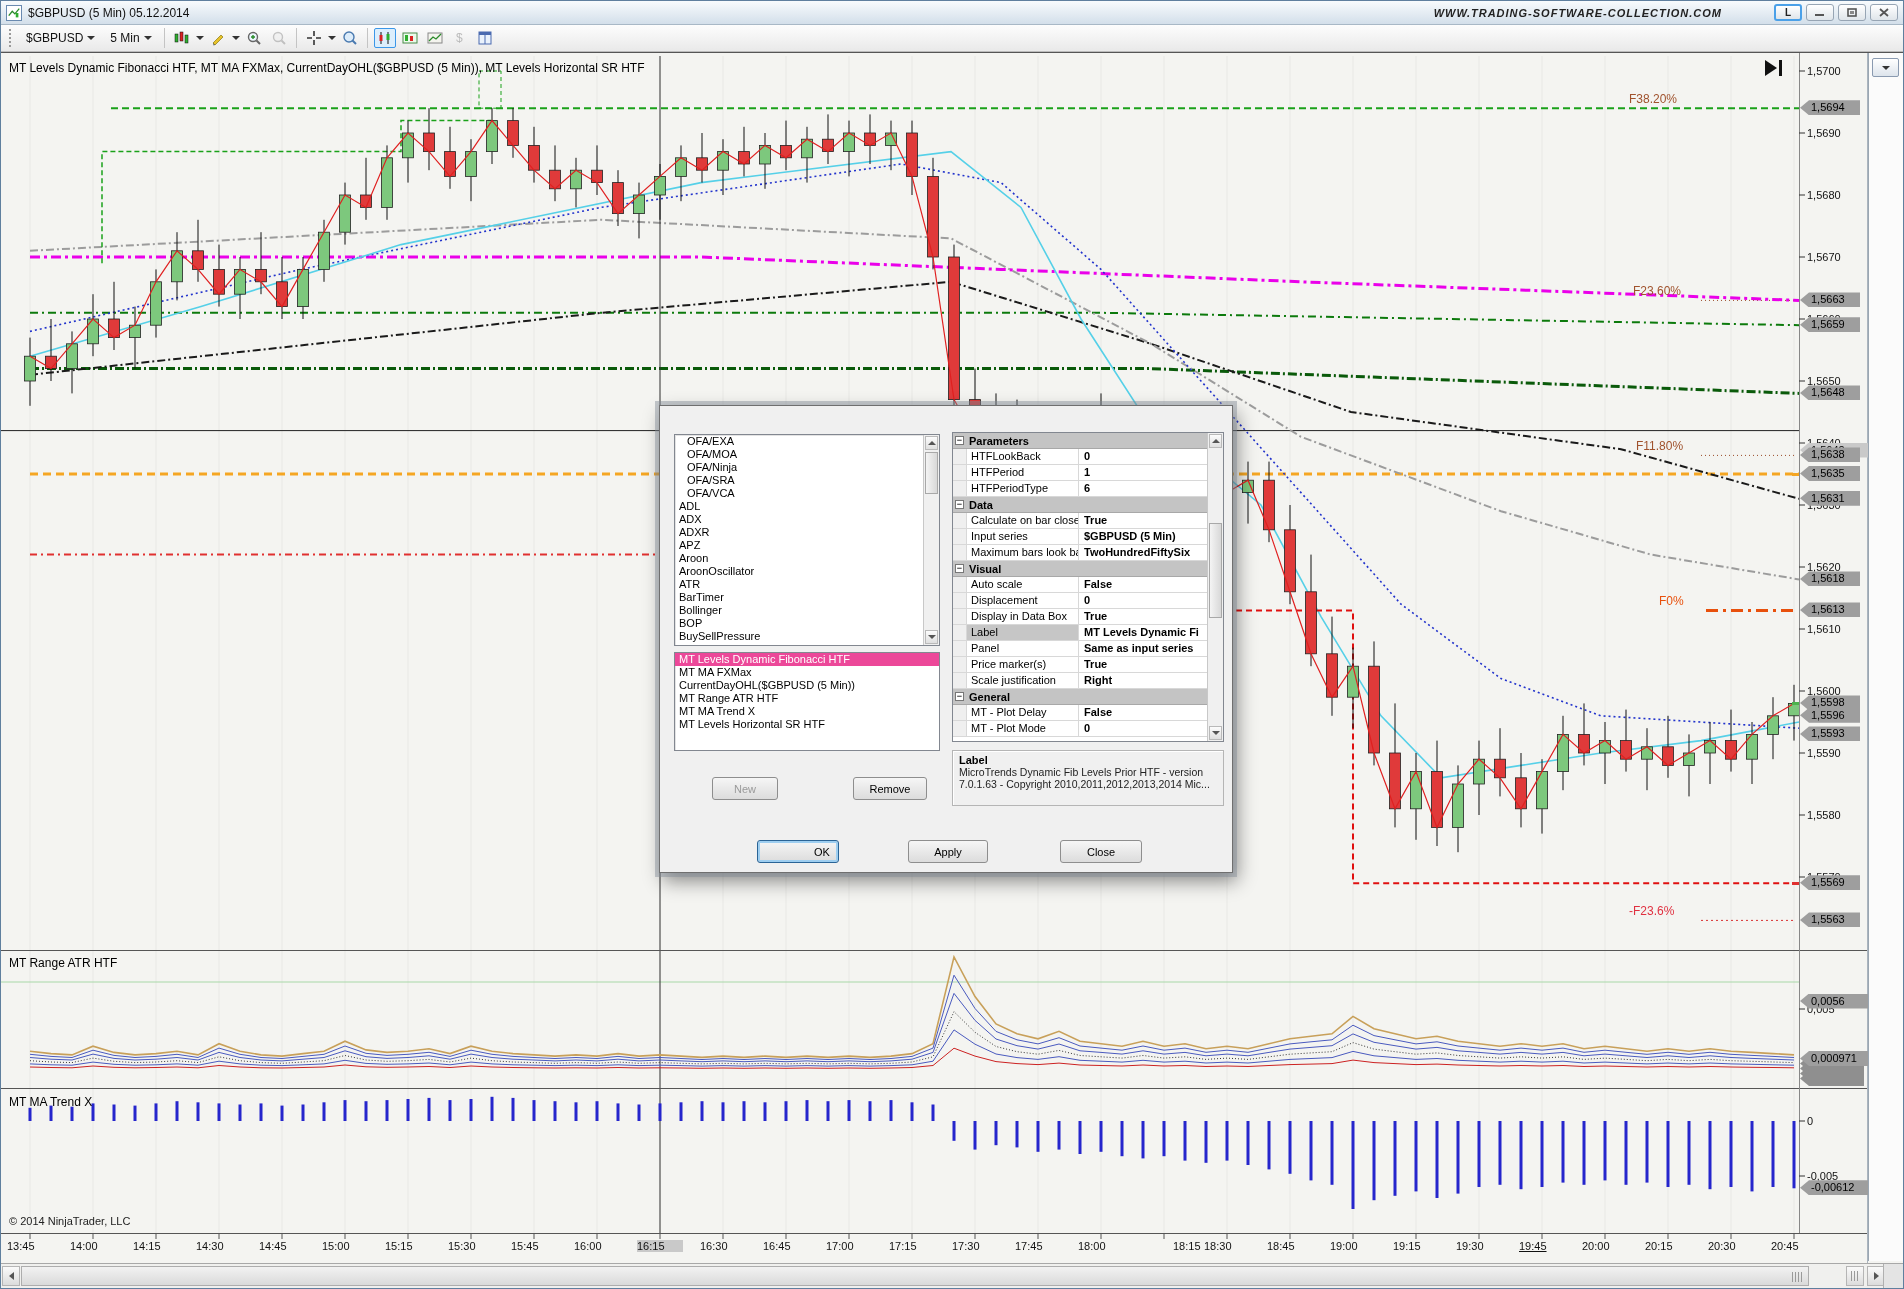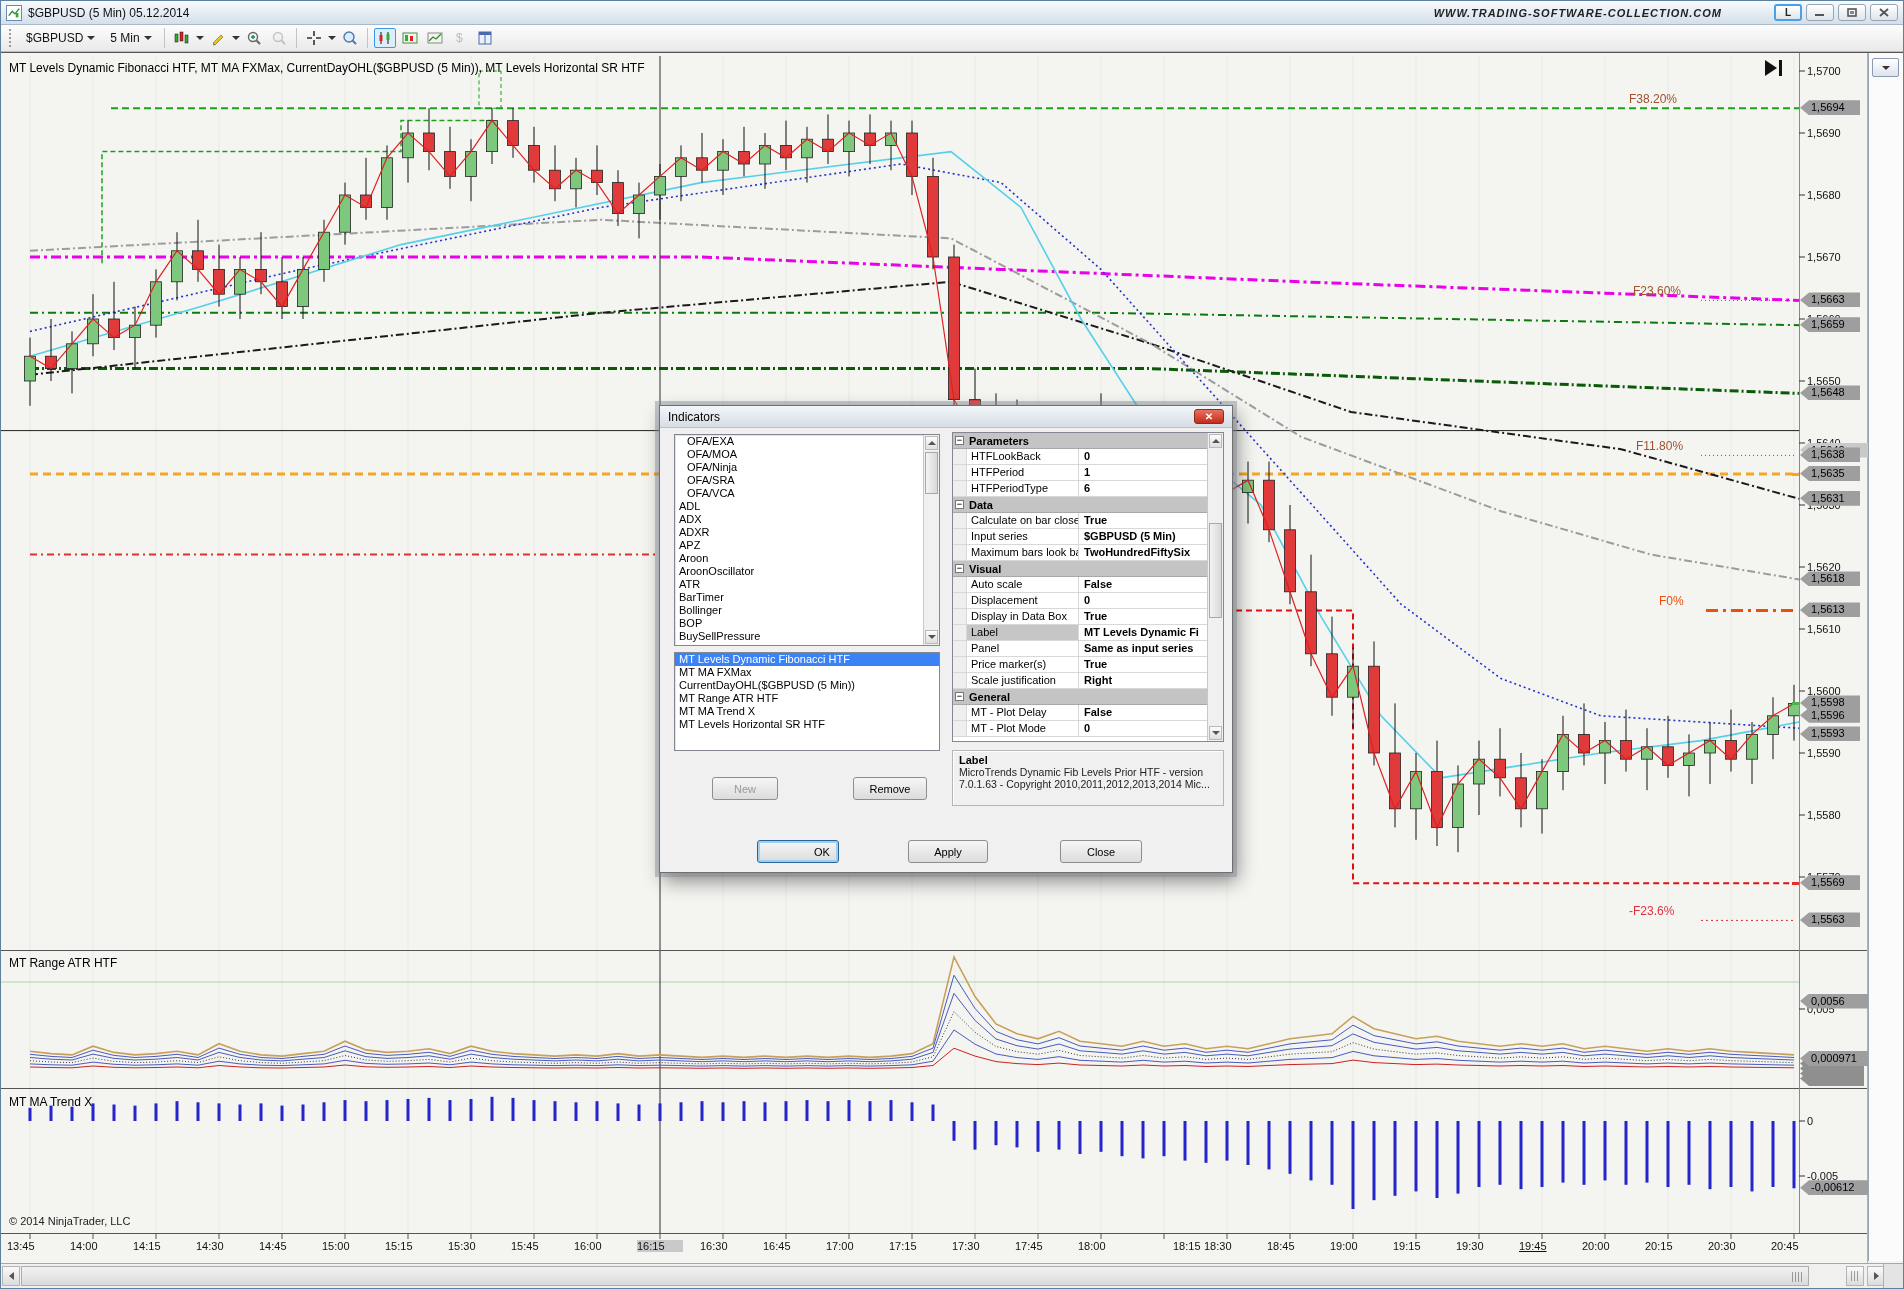--- a/index.html
+++ b/index.html
@@ -72,21 +72,21 @@
     background:linear-gradient(#f3f7fa,#d6dde4);border-bottom:1px solid #b9c2cb;
     display:flex;align-items:center;padding:0 8px;font-size:12px;}
   .dlg-close{margin-left:auto;width:30px;height:15px;border:1px solid #8a2a20;border-radius:3px;
     background:linear-gradient(#e9705f,#c22d1a);color:#fff;font-size:10px;font-weight:bold;
     display:flex;align-items:center;justify-content:center;}
   .listbox{position:absolute;background:#fff;border:1px solid #828790;box-shadow:inset 1px 1px 0 #e3e3e3;overflow:hidden;}
   #avail-list{left:14px;top:28px;width:266px;height:212px;}
   #sel-list{left:14px;top:246px;width:266px;height:99px;}
   .li{height:13px;line-height:13px;padding-left:4px;white-space:nowrap;}
   .li.ind{padding-left:12px;}
-  .li.sel{background:#3b82f6;color:#fff;}
+  .li.sel{background:#ec4899;color:#fff;}
   .vscroll{position:absolute;top:0;right:0;width:16px;bottom:0;background:#f0f0f0;border-left:1px solid #c8c8c8;}
   .varrow{position:absolute;left:1px;width:13px;height:14px;background:linear-gradient(#fcfcfc,#dfdfdf);
     border:1px solid #b9b9b9;display:flex;align-items:center;justify-content:center;}
   .tri-u{width:0;height:0;border-left:4px solid transparent;border-right:4px solid transparent;border-bottom:4px solid #555;}
   .tri-d{width:0;height:0;border-left:4px solid transparent;border-right:4px solid transparent;border-top:4px solid #555;}
   .vthumb{position:absolute;left:1px;width:13px;background:linear-gradient(90deg,#f4f4f4,#d8d8d8);border:1px solid #a8a8a8;}
   .btn{position:absolute;height:23px;border:1px solid #8e8e8e;border-radius:3px;font-size:11px;color:#000;
     background:linear-gradient(#f6f6f6,#dcdcdc);display:flex;align-items:center;justify-content:center;}
   .btn.focus{border:1px solid #2a6496;box-shadow:inset 0 0 0 2px #9ecef0;}
   .btn.dis{color:#9a9a9a;}
@@ -695,24 +695,20 @@
     <span class="sbtn" style="left:1845px;">
         <span class="hgrip" style="position:static;width:8px;height:10px;"></span>
       </span>
     <span class="sbtn" style="left:1866px;">
         <span class="tri-r"></span>
       </span>
     <span class="corner"></span>
   </div>
 
   <div class="dialog">
-    <div class="dlg-title">
-      <span>Indicators</span>
-      <span class="dlg-close">✕</span>
-    </div>
 
     <div class="listbox" id="avail-list">
       <div id="avail-items">
           <div class="li ind">OFA/EXA</div>
           <div class="li ind">OFA/MOA</div>
           <div class="li ind">OFA/Ninja</div>
           <div class="li ind">OFA/SRA</div>
           <div class="li ind">OFA/VCA</div>
           <div class="li">ADL</div>
           <div class="li">ADX</div>

